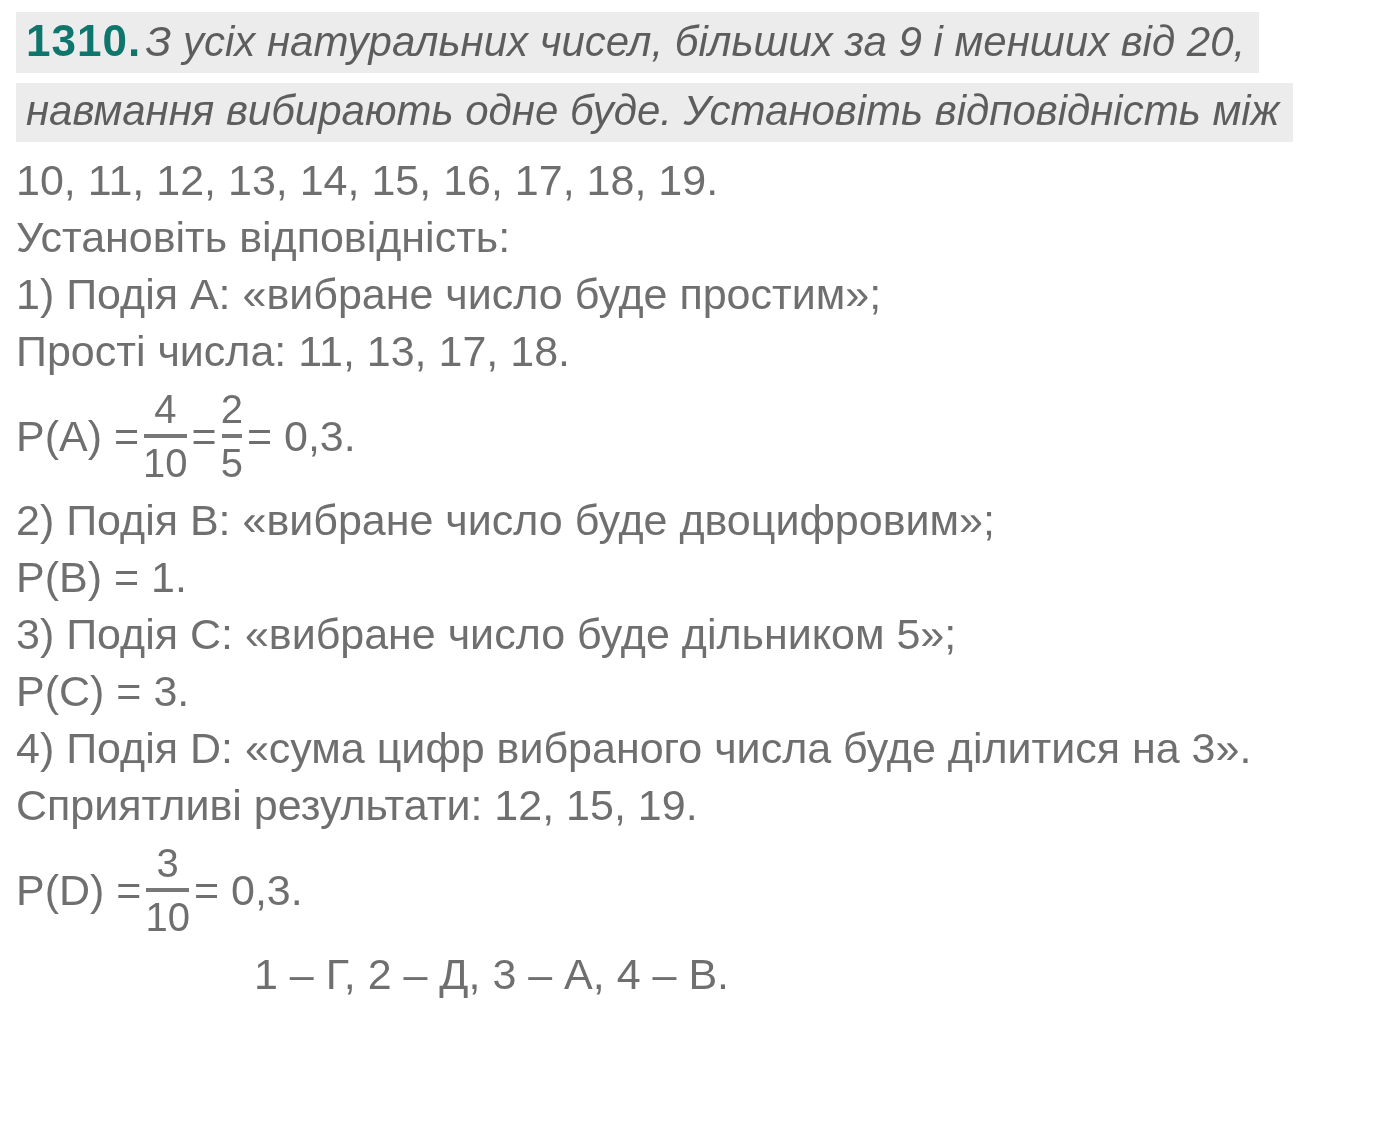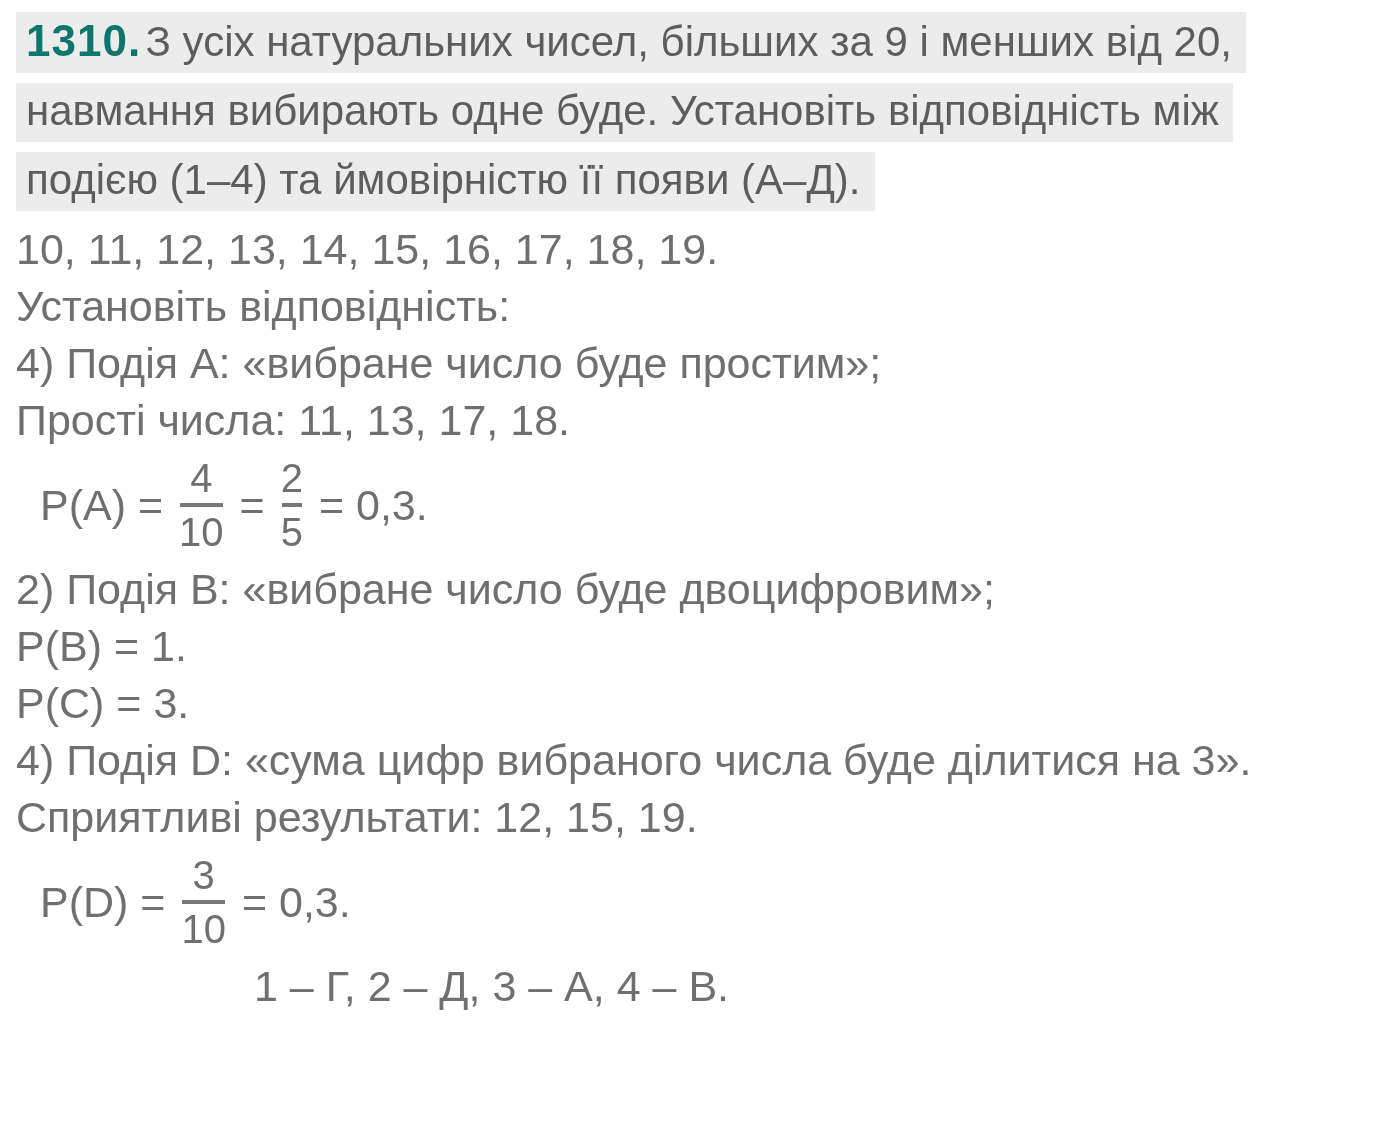--- a/index.html
+++ b/index.html
@@ -20,33 +20,34 @@
     padding: 4px 14px 7px 10px;
   }
   .prob-num {
     font-weight: bold;
     font-style: normal;
     color: #0f766e;
     font-size: 44px;
     letter-spacing: 1px;
   }
   .stmt-text {
+    font-style: italic;
     color: #5d5d5d;
     font-size: 42px;
   }
   
   .line {
     height: 57px;
     display: flex;
     align-items: center;
     white-space: nowrap;
     font-size: 43px;
     color: #6f6f6f;
   }
-  .formula { height: 112px; column-gap: 16px; margin-left: 24px; }
+  .formula { height: 112px; column-gap: 4px; }
   .frac {
     display: inline-flex;
     flex-direction: column;
     align-items: center;
     font-size: 40px;
     line-height: 1.05;
     color: #6f6f6f;
   }
   .frac .bar {
     align-self: stretch;
@@ -63,29 +64,26 @@
 
   <div class="stmt-line">
     <span class="hl"><span class="prob-num">1310.</span>
       <span class="stmt-text">З усіх натуральних чисел, більших за 9 і менших від 20,</span></span>
   </div>
 
   <div class="stmt-line">
     <span class="hl"><span class="stmt-text">навмання вибирають одне буде. Установіть відповідність між</span></span>
   </div>
 
-  <div class="stmt-line">
-    <span class="hl"><span class="stmt-text">подією (1–4) та ймовірністю її появи (А–Д).</span></span>
-  </div>
 
   <div class="line">10, 11, 12, 13, 14, 15, 16, 17, 18, 19.</div>
 
   <div class="line">Установіть відповідність:</div>
 
-  <div class="line">4) Подія А: «вибране число буде простим»;</div>
+  <div class="line">1) Подія А: «вибране число буде простим»;</div>
 
   <div class="line">Прості числа: 11, 13, 17, 18.</div>
 
   <div class="line formula">
     <span>P(A) =</span>
     <span class="frac">
       <span class="num">4</span>
       <span class="bar"></span>
       <span class="den">10</span>
     </span>
@@ -95,20 +93,21 @@
       <span class="bar"></span>
       <span class="den">5</span>
     </span>
     <span>= 0,3.</span>
   </div>
 
   <div class="line">2) Подія В: «вибране число буде двоцифровим»;</div>
 
   <div class="line">P(B) = 1.</div>
 
+  <div class="line">3) Подія С: «вибране число буде дільником 5»;</div>
 
 
   <div class="line">P(C) = 3.</div>
 
   <div class="line">4) Подія D: «сума цифр вибраного числа буде ділитися на 3».</div>
 
   <div class="line">Сприятливі результати: 12, 15, 19.</div>
 
   <div class="line formula">
     <span>P(D) =</span>

